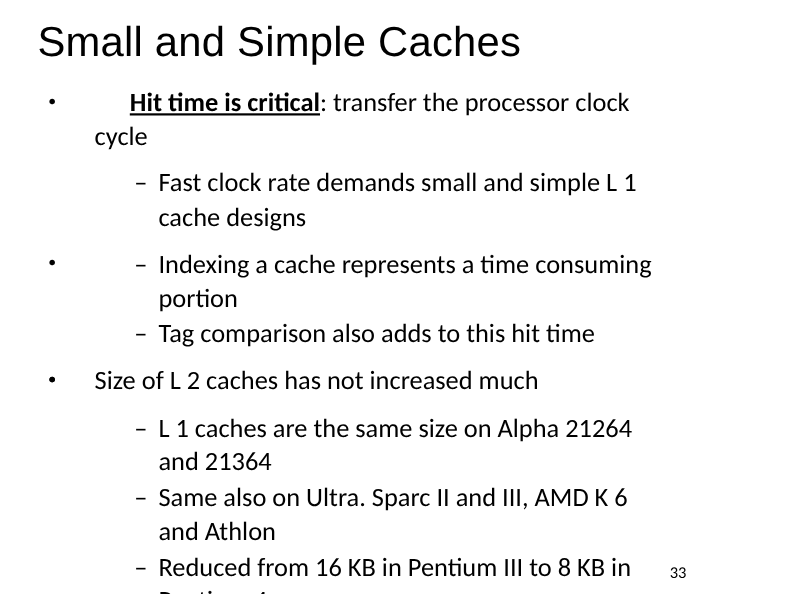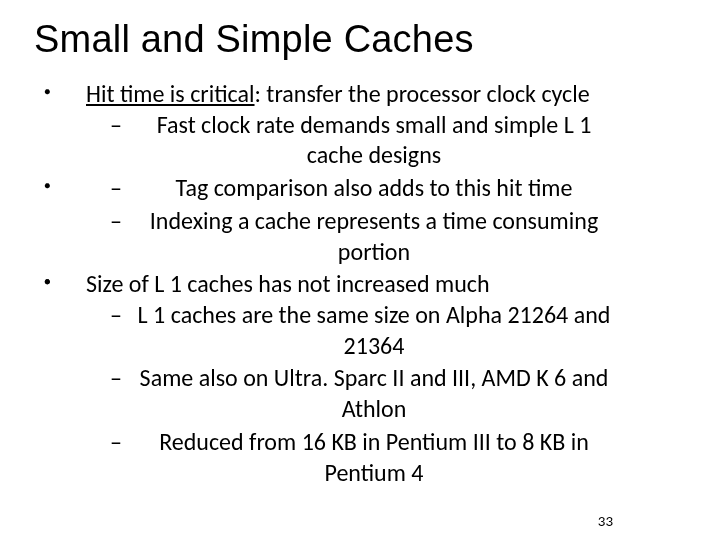--- a/index.html
+++ b/index.html
@@ -41,64 +41,64 @@
   ul.outer > li::before {
     content: "\25CF";
     position: absolute;
     left: -18px;
     top: 6px;
     font-size: 11px;
     color: #000;
   }
   ul.inner {
     list-style: none;
-    margin: 0;
+    margin: 12px;
     padding: 0 0 0 24px;
-    text-align: center;
   }
   ul.inner > li {
     position: relative;
     font-size: 24px;
     line-height: 1.28;
     margin: 0 0 2px 0;
     padding-left: 22px;
   }
   ul.inner > li::before {
     content: "\2013";
     position: absolute;
     left: 0;
     top: 0;
     color: #000;
   }
   .hit-critical-strong {
-    font-weight: 400;
+    font-weight: 700;
     text-decoration: underline;
+    margin-left: 32px;
   }
   .pagenum {
     position: absolute;
-    right: 23px;
+    right: 12px;
     bottom: 10px;
     font-size: 15px;
     color: #000;
   }
 </style>
 </head>
 <body>
 
 <div class="slide">
   <h1 class="title">Small and Simple Caches</h1>
   <ul class="outer" id="outer-list">
       <li><span class="hit-critical-strong">Hit time is critical</span><span>: transfer the processor clock cycle</span><ul class="inner">
           <li>Fast clock rate demands small and simple L 1 cache designs</li>
         </ul></li>
       <li><ul class="inner">
+          <li>Indexing a cache represents a time consuming portion</li>
           <li>Tag comparison also adds to this hit time</li>
-          <li>Indexing a cache represents a time consuming portion</li>
         </ul></li>
       <li></li>
-      <li><span>Size of L 1 caches has not increased much</span><ul class="inner">
+      <li><span>Size of L 2 caches has not increased much</span><ul class="inner">
           <li>L 1 caches are the same size on Alpha 21264 and 21364</li>
           <li>Same also on Ultra. Sparc II and III, AMD K 6 and Athlon</li>
           <li>Reduced from 16 KB in Pentium III to 8 KB in Pentium 4</li>
         </ul></li>
     </ul>
   <div class="pagenum">33</div>
 </div>
 
 </body></html>

